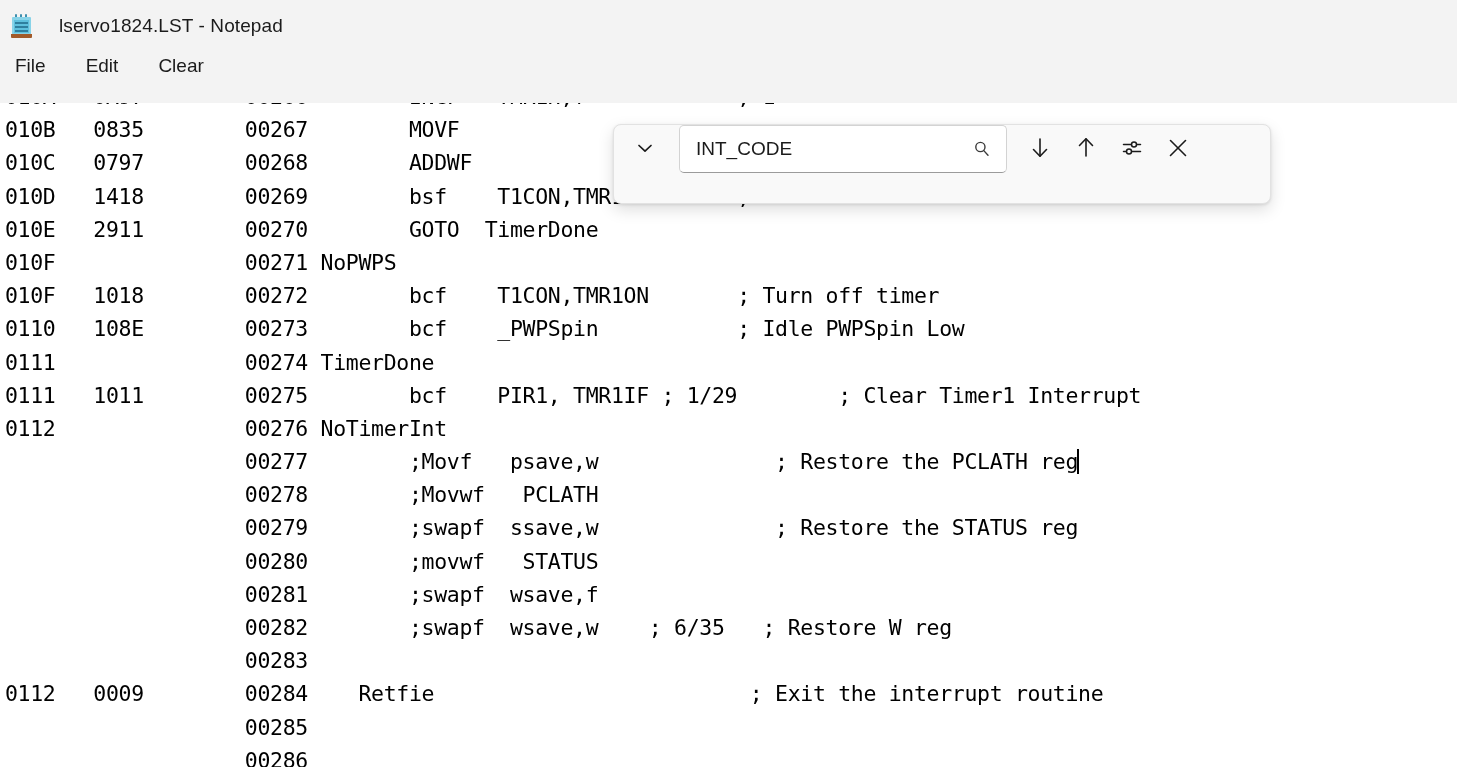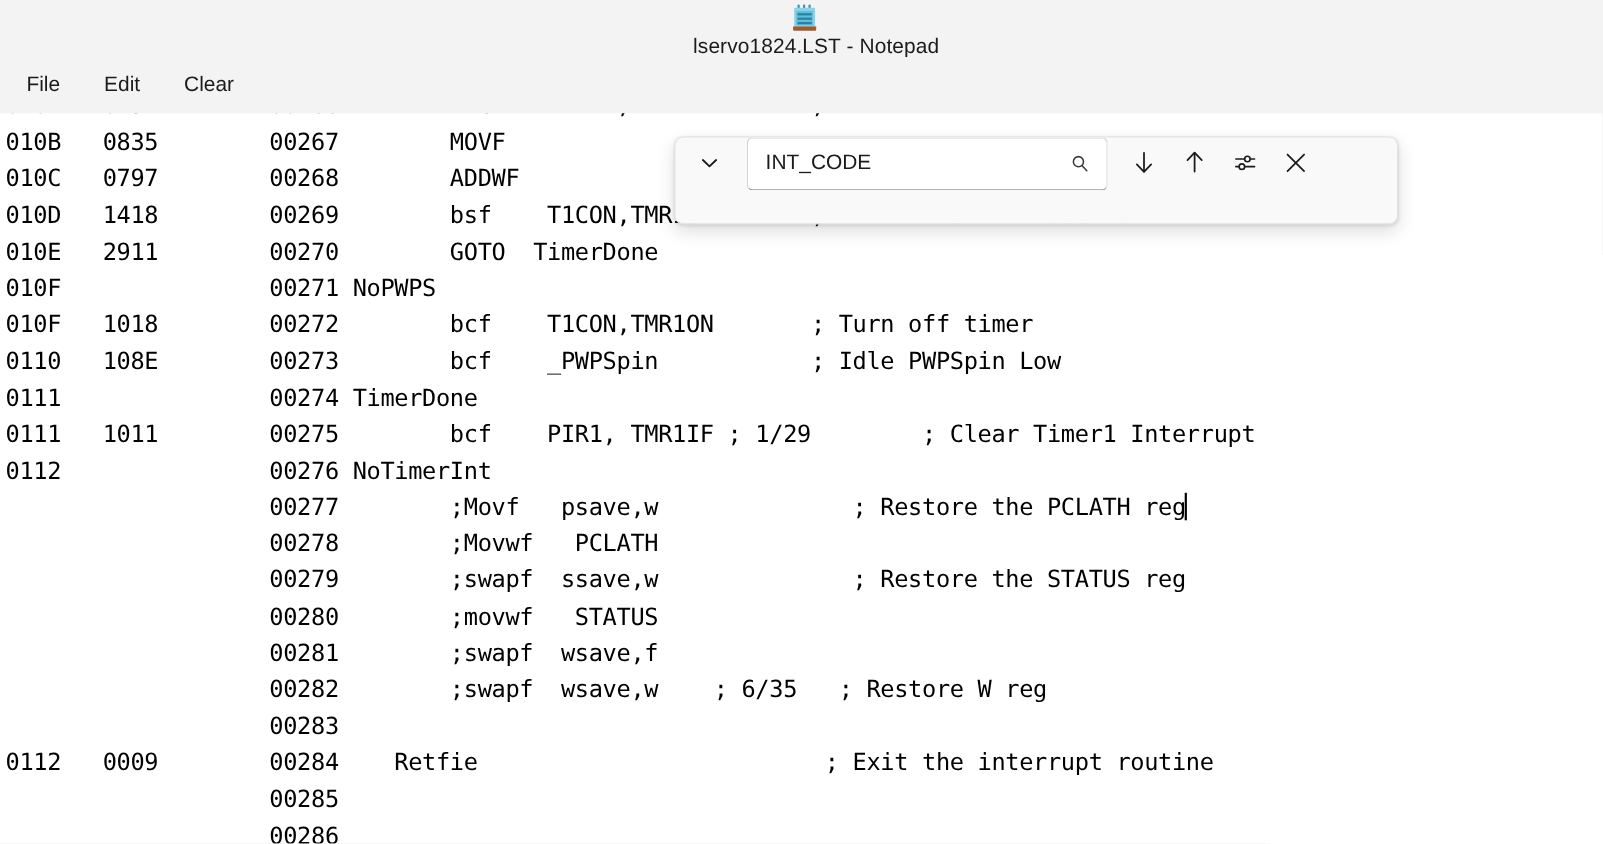--- a/index.html
+++ b/index.html
@@ -25,21 +25,20 @@
   .titlebar {
     position: absolute;
     left: 0; top: 0;
     width: 1457px;
     height: 52px;
     background: #f3f3f3;
     display: flex;
     align-items: center;
     box-sizing: border-box;
     padding-left: 6px;
-    flex-direction: column;
   }
 
   .app-icon {
     width: 32px;
     height: 32px;
     position: relative;
     flex: 0 0 auto;
     margin-left: 0px;
   }
   .app-icon .pad-body {
@@ -86,28 +85,28 @@
     font-size: 19px;
     color: #1b1b1b;
     margin-left: 21px;
     white-space: nowrap;
     letter-spacing: 0.1px;
   }
 
   
   .menubar {
     position: absolute;
-    left: 0; top: 52px;
+    left: 0; top: 40px;
     width: 1457px;
     height: 52px;
     background: #f3f3f3;
     display: flex;
     align-items: center;
     box-sizing: border-box;
-    padding-left: 11px;
+    padding-left: 2px;
   }
   .menu-item {
     font-size: 19px;
     color: #1b1b1b;
     padding: 6px 13px;
     border-radius: 4px;
     cursor: default;
     white-space: nowrap;
   }
   .menu-gap { width: 14px; }

